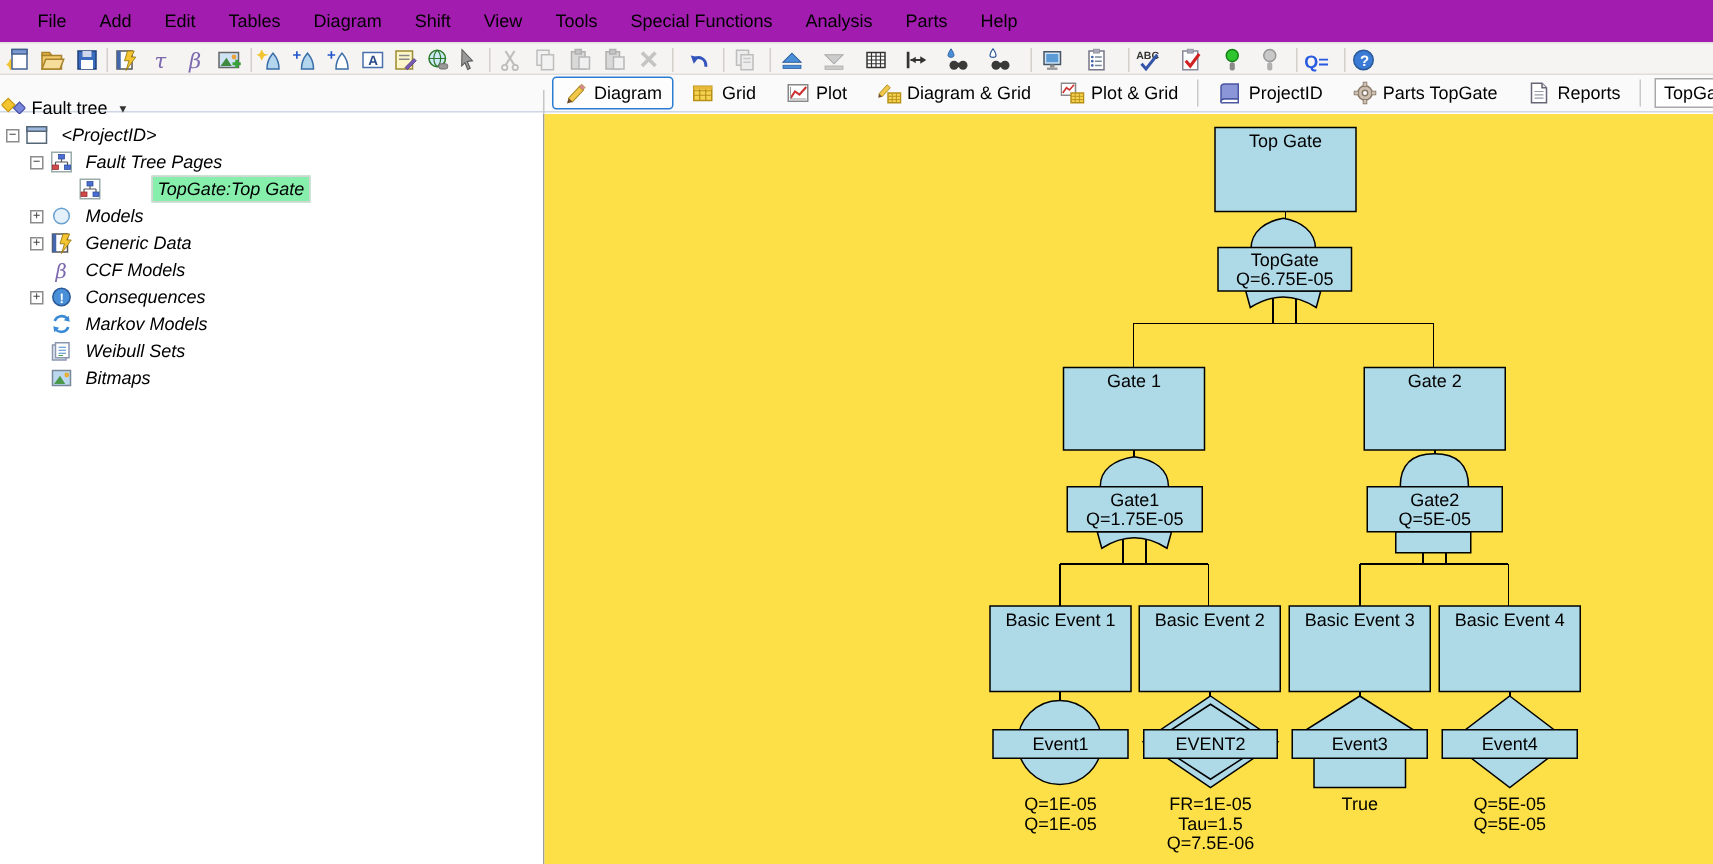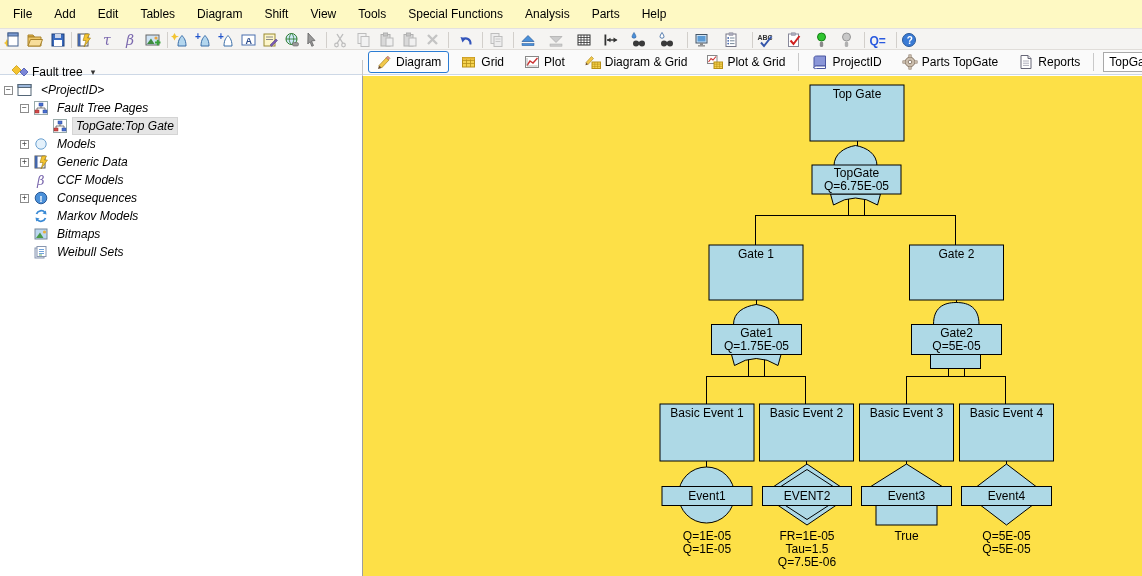--- a/index.html
+++ b/index.html
@@ -3,43 +3,43 @@
 <meta charset="utf-8">
 <style>
   * { box-sizing: border-box; margin: 0; padding: 0; }
   html,body { width:1142px; height:576px; }
   body {
     font-family: "Liberation Sans", sans-serif;
     font-size: 12px; color:#000; background:#fff;
     position:relative; overflow:hidden;
   }
   
-  .menubar { height:28px; background:#fef9c3; display:flex; align-items:center; padding-left:2px; }
+  .menubar { height:28px; background:#a21caf; display:flex; align-items:center; padding-left:14px; }
   .menu-item { padding:5px 11px; cursor:default; }
   
   .toolbar { height:22px; background:#f5f4f2; border-top:1px solid #e4e2df; border-bottom:1px solid #e0ddd9; }
   
   .viewbar { height:25px; background:#fafafa; display:flex; align-items:center; border-bottom:1px solid #cdd8e6; }
-  .ft-selector { width:363px; min-width:363px; height:100%; display:flex; align-items:center; gap:4px; padding-left:12px; border-right:1px solid #c6c6c6;margin-top:19px; }
+  .ft-selector { width:363px; min-width:363px; height:100%; display:flex; align-items:center; gap:4px; padding-left:1px; border-right:1px solid #c6c6c6;margin-top:19px; }
   .caret { font-size:9px; color:#333; margin-left:4px; }
   .tabs { display:flex; align-items:center; height:100%; padding-left:3px; }
   .tab { display:flex; align-items:center; gap:4px; padding:2px 7px; margin:0 2px; border:1px solid transparent; border-radius:3px; white-space:nowrap; }
   .tab.selected { border-color:#2b7cd3; background:#fdfdfd; }
   .vsep { width:1px; height:18px; background:#c9c9c9; margin:0 3px; }
   .combo { width:118px; height:20px; border:1px solid #a9a9a9; background:#fff; display:flex; align-items:center; padding:0 5px; margin-left:6px; position:relative; }
   
   .content { position:absolute; top:76px; left:0; right:0; bottom:0; display:flex; }
   .tree-panel { width:363px; min-width:363px; background:#fff; border-right:1px solid #9e9e9e; padding-top:5px; overflow:hidden; }
   .tree-row { height:18px; display:flex; align-items:center; gap:4px; }
   .lv0 { padding-left:4px; } .lv1 { padding-left:20px; } .lv2 { padding-left:52px; }
   .expander { width:9px; height:9px; min-width:9px; border:1px solid #8c8c8c; background:#fff; font-size:8px; line-height:6px; text-align:center; color:#444; font-family:"DejaVu Sans Mono", monospace; }
   .spacer { width:9px; min-width:9px; }
   .ticon16 { width:16px; height:16px; min-width:16px; }
   .tree-label { padding:1px 3px; border:1px solid transparent; white-space:nowrap;font-style:italic; }
-  .tree-label.sel { background:#e5e5e5; border-color:#d4d4d4; }
+  .tree-label.sel { background:#86efac; border-color:#d4d4d4;margin-left:29px; }
   .diagram-area { position:relative; flex:1; background:#fde047; }
   #ftsvg { position:absolute; left:276px; top:0; }
   #ftsvg text { font-family:"Liberation Sans", sans-serif; font-size:12px; fill:#000; }
   .node { cursor:default; }
 </style>
 </head>
 <body>
 
 <div class="menubar">
   <span class="menu-item">File</span>
@@ -401,36 +401,36 @@
         <polygon points="13.5,6.5 9.5,5.5 12.8,2.5" fill="#3a8ad5"></polygon>
         <path d="M12.5,10 A5,5 0 0 1 4,11.5" fill="none" stroke="#3a8ad5" stroke-width="1.8"></path>
         <polygon points="2.5,9.5 6.5,10.5 3.2,13.5" fill="#3a8ad5"></polygon>
       </svg>
       <span class="tree-label">Markov Models</span>
     </div>
 
     <div class="tree-row lv1">
       <span class="spacer"></span>
       <svg class="ticon16" viewBox="0 0 16 16">
-        <rect x="2" y="3" width="12" height="10" fill="#bcd8f0" stroke="#789"></rect>
-        <polygon points="3,12 7,6.5 10.5,12" fill="#4a9a4a"></polygon>
-        <circle cx="11.5" cy="6" r="1.6" fill="#e8b03a"></circle>
-      </svg>
-      <span class="tree-label">Bitmaps</span>
-    </div>
-
-    <div class="tree-row lv1">
-      <span class="spacer"></span>
-      <svg class="ticon16" viewBox="0 0 16 16">
         <rect x="2" y="4" width="9" height="10" fill="#e8ecf4" stroke="#8896b0"></rect>
         <rect x="4" y="2.5" width="9" height="10" fill="#fff" stroke="#8896b0"></rect>
         <path d="M6,5.5 H11 M6,7.5 H11 M6,9.5 H11" stroke="#4a8ad0" stroke-width="0.8"></path>
         <path d="M6,11 H9" stroke="#4aa04a" stroke-width="0.8"></path>
       </svg>
       <span class="tree-label">Weibull Sets</span>
+    </div>
+
+    <div class="tree-row lv1">
+      <span class="spacer"></span>
+      <svg class="ticon16" viewBox="0 0 16 16">
+        <rect x="2" y="3" width="12" height="10" fill="#bcd8f0" stroke="#789"></rect>
+        <polygon points="3,12 7,6.5 10.5,12" fill="#4a9a4a"></polygon>
+        <circle cx="11.5" cy="6" r="1.6" fill="#e8b03a"></circle>
+      </svg>
+      <span class="tree-label">Bitmaps</span>
     </div>
 
   </div>
 
   <div class="diagram-area">
     <svg id="ftsvg" width="502" height="500" viewBox="640 76 502 500">
       <g stroke="#000" stroke-width="1" shape-rendering="crispEdges">
         <line x1="858" y1="141" x2="858" y2="147"></line>
         <line x1="849.5" y1="199" x2="849.5" y2="215.5"></line>
         <line x1="865" y1="199" x2="865" y2="215.5"></line>

